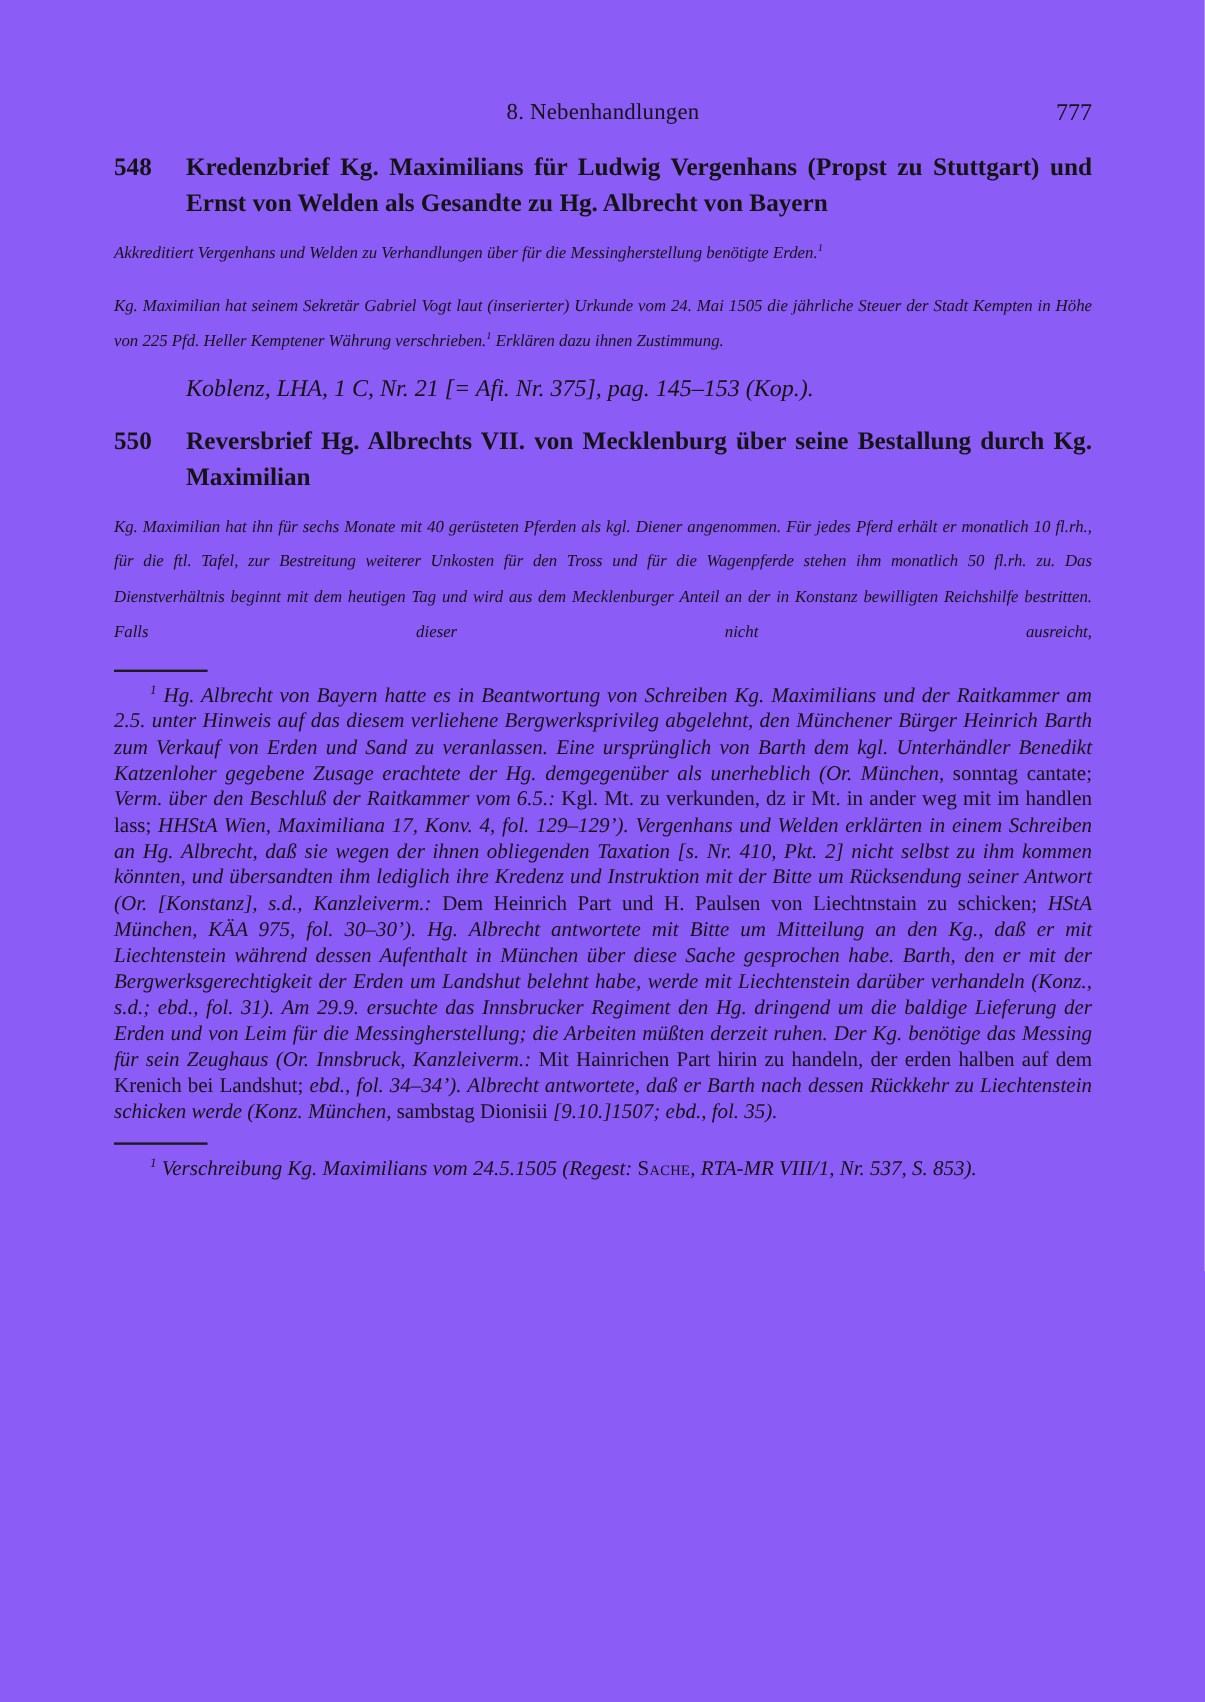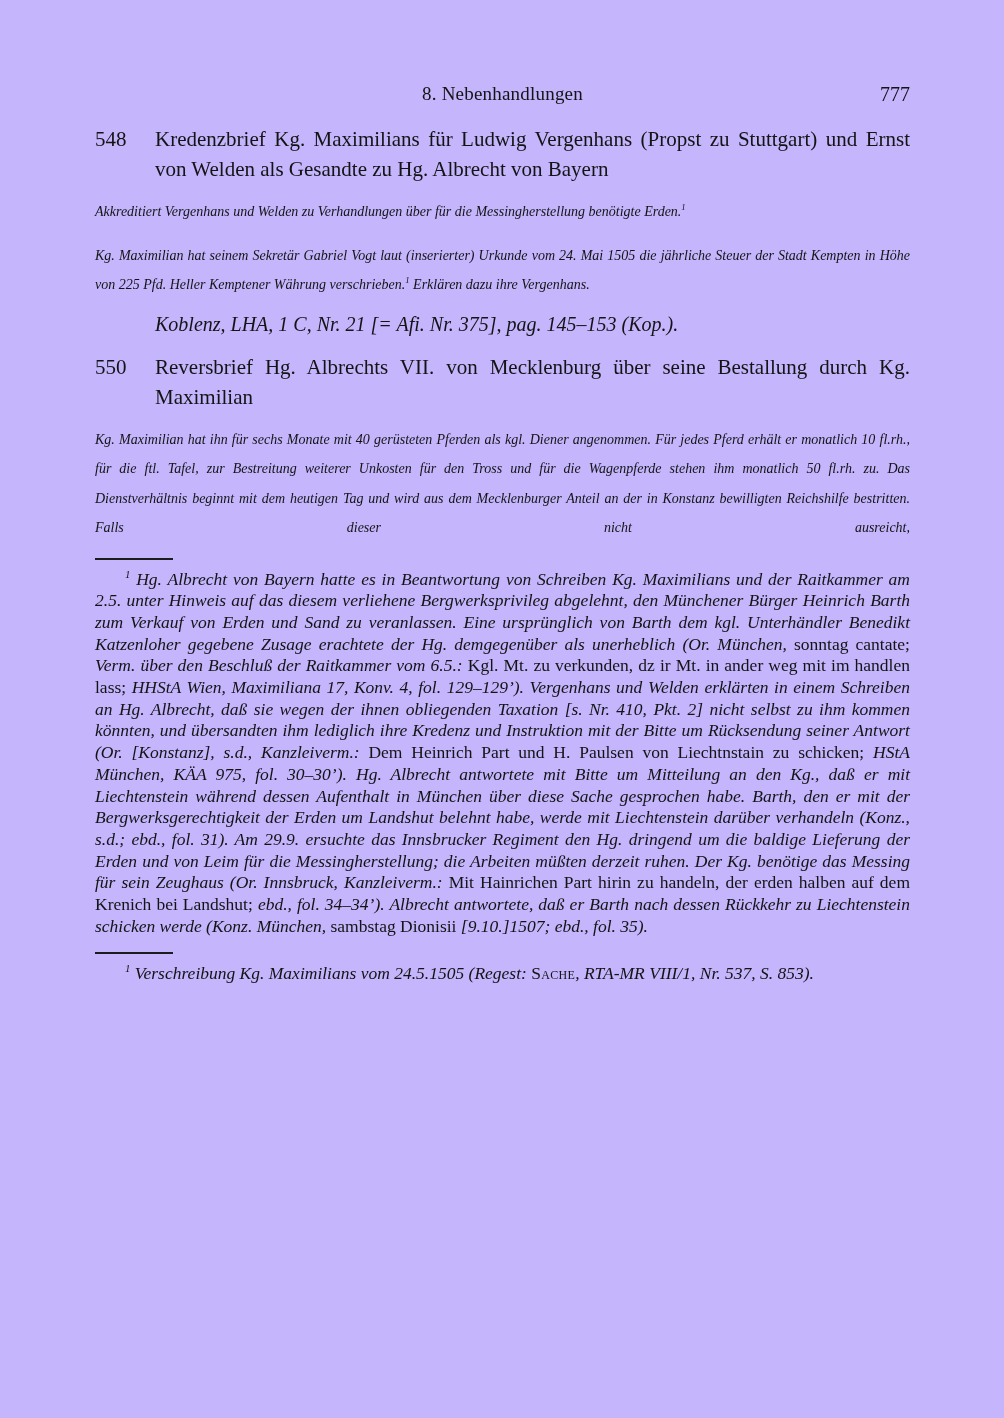--- a/index.html
+++ b/index.html
@@ -1,20 +1,20 @@
 <!DOCTYPE html>
 <html lang="de"><head>
 <meta charset="utf-8">
 <style>
   html,body { margin:0; padding:0; background:#e9e9e9; }
   .page {
     position:relative;
     width:1004px; height:1418px;
     margin:0 auto;
-    background:#c4b5fd;
+    background:#8b5cf6;
     box-sizing:border-box;
     padding:82px 94px 0 95px;
     font-family:"Liberation Serif", serif;
     color:#141414;
     overflow:hidden;
   }
   
   .page-header {
     position:relative;
     height:26px;
@@ -22,21 +22,21 @@
     line-height:24px;
   }
   .header-section { display:block; text-align:center; letter-spacing:0.2px; }
   .header-pageno  { position:absolute; right:0; top:0; font-size:20px; }
 
   
   .entry { margin-top:14px; }
   .entry:first-child { margin-top:16px; }
   .entry-head {
     display:flex;
-    font-weight:normal;
+    font-weight:bold;
     font-size:21px;
     line-height:30px;
   }
   .entry-number { flex:0 0 60px; }
   .entry-title  { flex:1; text-align:justify; }
 
   .entry-summary {
     margin-top:13px;
     font-style:italic;
     font-size:14px;
@@ -93,21 +93,21 @@
       <div class="entry">
         <div class="entry-head">
           <span class="entry-number">548</span>
           <span class="entry-title">Kredenzbrief Kg. Maximilians für Ludwig Vergenhans (Propst zu Stuttgart) und Ernst von Welden als Gesandte zu Hg. Albrecht von Bayern</span>
         </div>
         <p class="entry-summary" style="margin: 13px 0px 0px;"><span class="seg-i">Akkreditiert Vergenhans und Welden zu Verhandlungen über für die Messingherstellung benötigte Erden.</span><sup class="fn-ref">1</sup></p>
         <div class="entry-dating">
         </div>
       </div>
       <div class="entry">
-        <p class="entry-summary" style="margin: 13px 0px 0px;"><span class="seg-i">Kg. Maximilian hat seinem Sekretär Gabriel Vogt laut (inserierter) Urkunde vom 24. Mai 1505 die jährliche Steuer der Stadt Kempten in Höhe von 225 Pfd. Heller Kemptener Währung verschrieben.</span><sup class="fn-ref">1</sup><span class="seg-i"> Erklären dazu ihre Vergenhans.</span></p>
+        <p class="entry-summary" style="margin: 13px 0px 0px;"><span class="seg-i">Kg. Maximilian hat seinem Sekretär Gabriel Vogt laut (inserierter) Urkunde vom 24. Mai 1505 die jährliche Steuer der Stadt Kempten in Höhe von 225 Pfd. Heller Kemptener Währung verschrieben.</span><sup class="fn-ref">1</sup><span class="seg-i"> Erklären dazu ihnen Zustimmung.</span></p>
         <div class="entry-dating">
           <span class="dating-line">Koblenz, LHA, 1 C, Nr. 21 [= Afi. Nr. 375], pag. 145–153 (Kop.).</span>
         </div>
       </div>
       <div class="entry">
         <div class="entry-head">
           <span class="entry-number">550</span>
           <span class="entry-title">Reversbrief Hg. Albrechts VII. von Mecklenburg über seine Bestallung durch Kg. Maximilian</span>
         </div>
         <p class="entry-summary continued" style="margin: 13px 0px 0px;"><span class="seg-i">Kg. Maximilian hat ihn für sechs Monate mit 40 gerüsteten Pferden als kgl. Diener angenommen. Für jedes Pferd erhält er monatlich 10 fl.rh., für die ftl. Tafel, zur Bestreitung weiterer Unkosten für den Tross und für die Wagenpferde stehen ihm monatlich 50 fl.rh. zu. Das Dienstverhältnis beginnt mit dem heutigen Tag und wird aus dem Mecklenburger Anteil an der in Konstanz bewilligten Reichshilfe bestritten. Falls dieser nicht ausreicht,</span></p>

